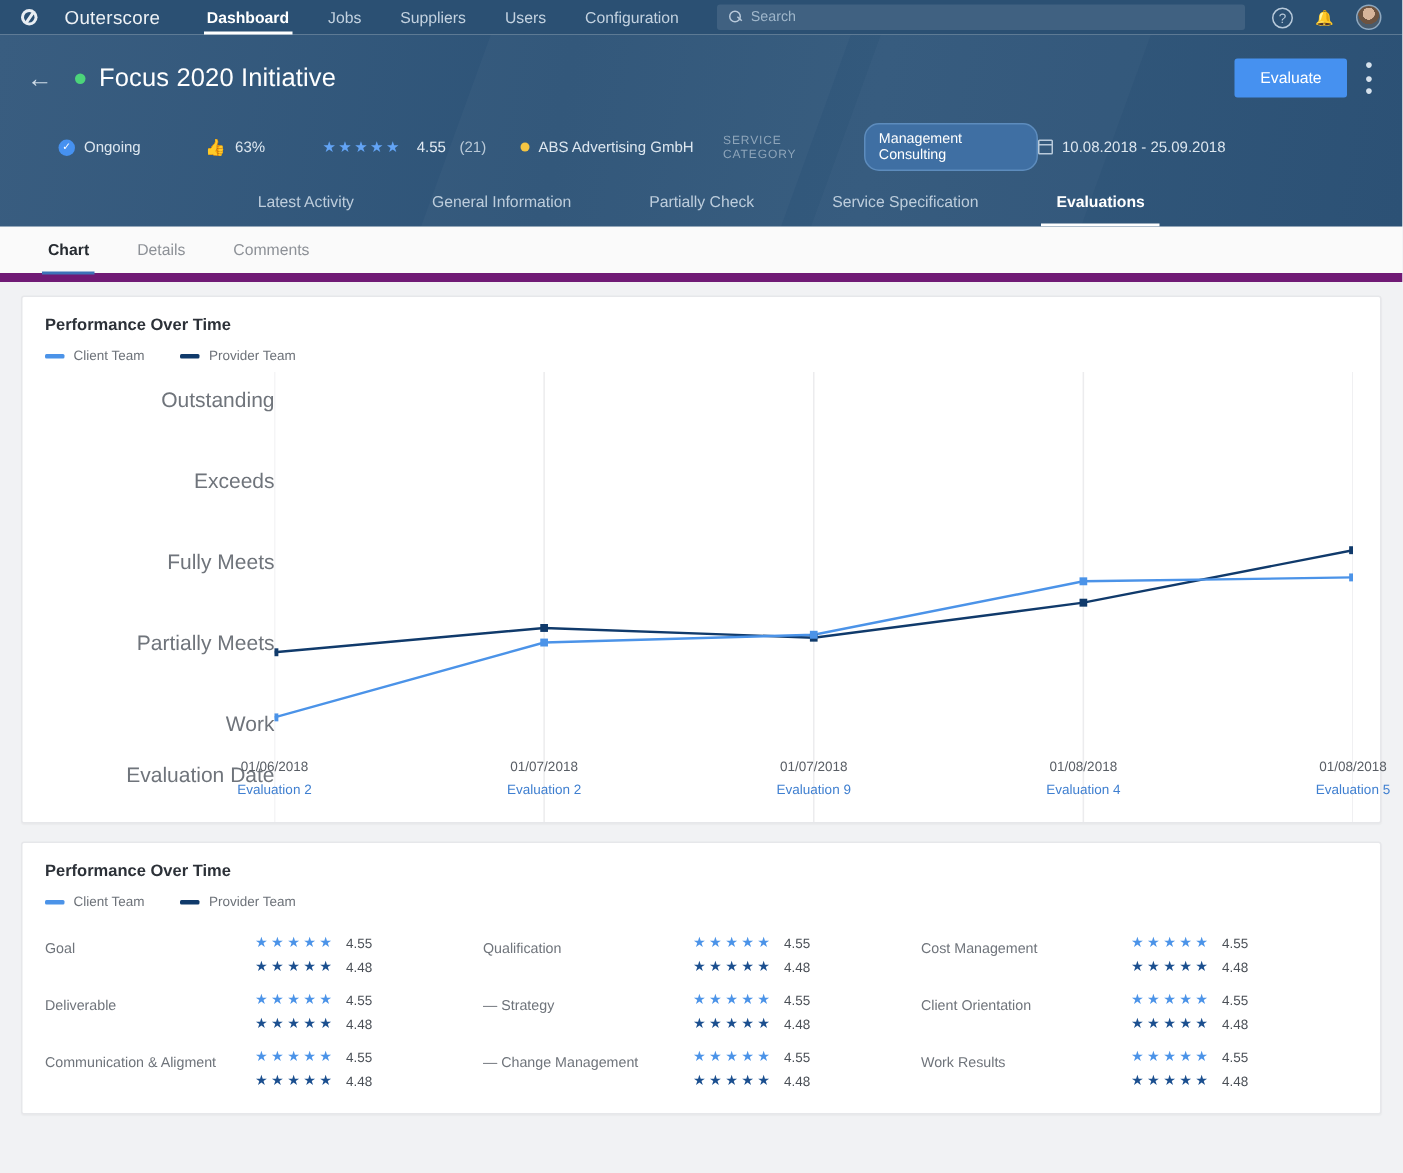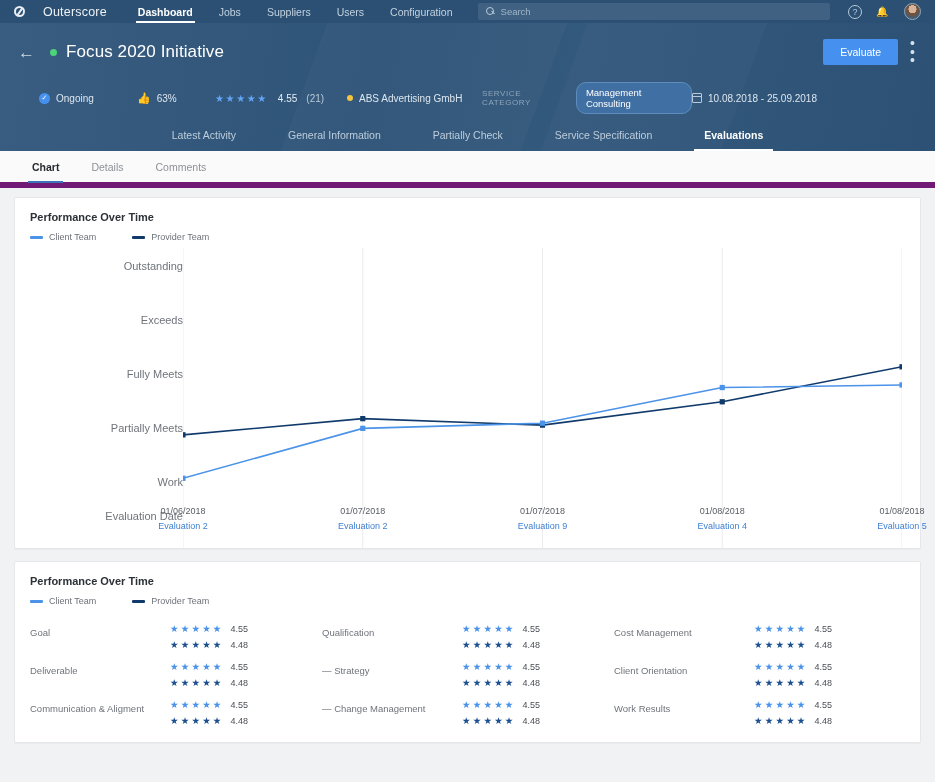--- a/index.html
+++ b/index.html
@@ -158,31 +158,31 @@
   }
 
   
   .content { padding: 9px 14px 0; }
   .card {
     background:#ffffff; border:1px solid #e6e7ea; border-radius:2px;
     box-shadow: 0 1px 1px rgba(0,0,0,0.03);
     margin-bottom:12px;
   }
   .card-title { font-size:11px; color:#2c3138; font-weight:bold; padding:13px 0 0 15px;}
-  .legend { display:flex; gap:36px; padding:9px 0 0 15px; }
+  .legend { display:flex; gap:24px; padding:9px 0 0 15px; }
   .legend-item { display:flex; align-items:center; gap:6px; font-size:9px; color:#6d7279;}
   .lg-bar { width:13px;height:3px;border-radius:1px; }
   .lg-client { background:#4b93e8;}
   .lg-provider { background:#103a6b;}
 
   
   .chart-area { position:relative; height:300px; margin-top:6px; }
   .ylab {
     position:absolute; right:0; transform:translateY(-50%);
-    font-size:11px; color:#6f747b; white-space:nowrap;
+    font-size:14px; color:#6f747b; white-space:nowrap;
   }
   .ylab-col { position:absolute; left:0; top:0; width:168px; height:100%; }
   .plot { position:absolute; left:168px; right:18px; top:0; bottom:0; }
   .chart-svg { position:absolute; inset:0; width:100%; height:100%; }
   .xcol {
     position:absolute; transform:translateX(-50%); text-align:center; top:258px;
   }
   .xdate { font-size:9px; color:#585d64; white-space:nowrap;}
   .xname { font-size:9px; color:#3f7fd0; margin-top:5px; white-space:nowrap; cursor:pointer;}
 

